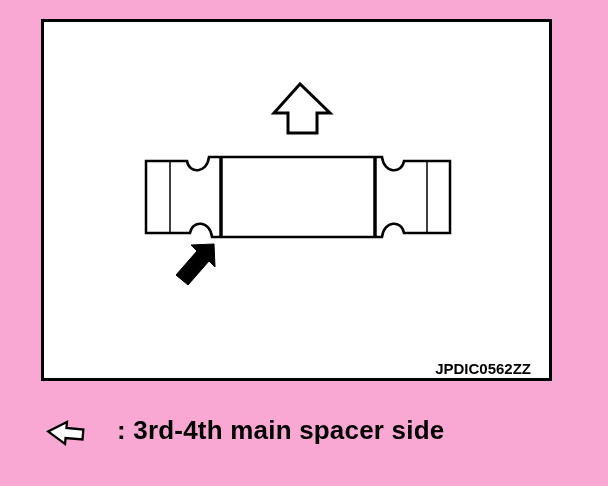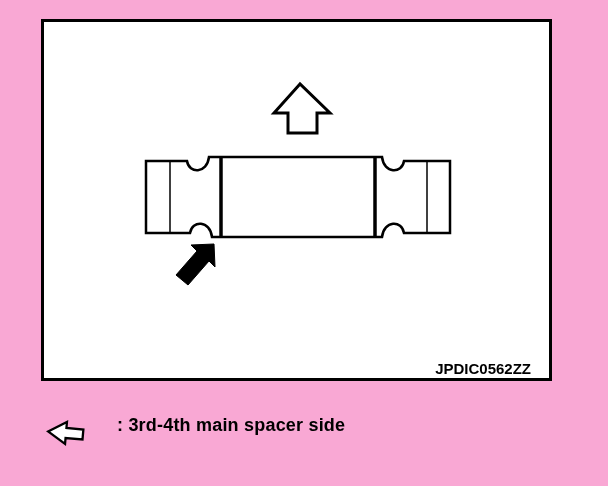--- a/index.html
+++ b/index.html
@@ -43,21 +43,21 @@
   .legend-arrow {
     position: absolute;
     left: 46px;
     top: 418px;
     display: block;
   }
   .legend-text {
     position: absolute;
     left: 117px;
     top: 415px;
-    font-size: 18px;
+    font-size: 26px;
     font-weight: bold;
     letter-spacing: 0.2px;
     color: #000000;
     white-space: nowrap;
   }
 </style>
 </head>
 <body>
 
 <div class="page">

